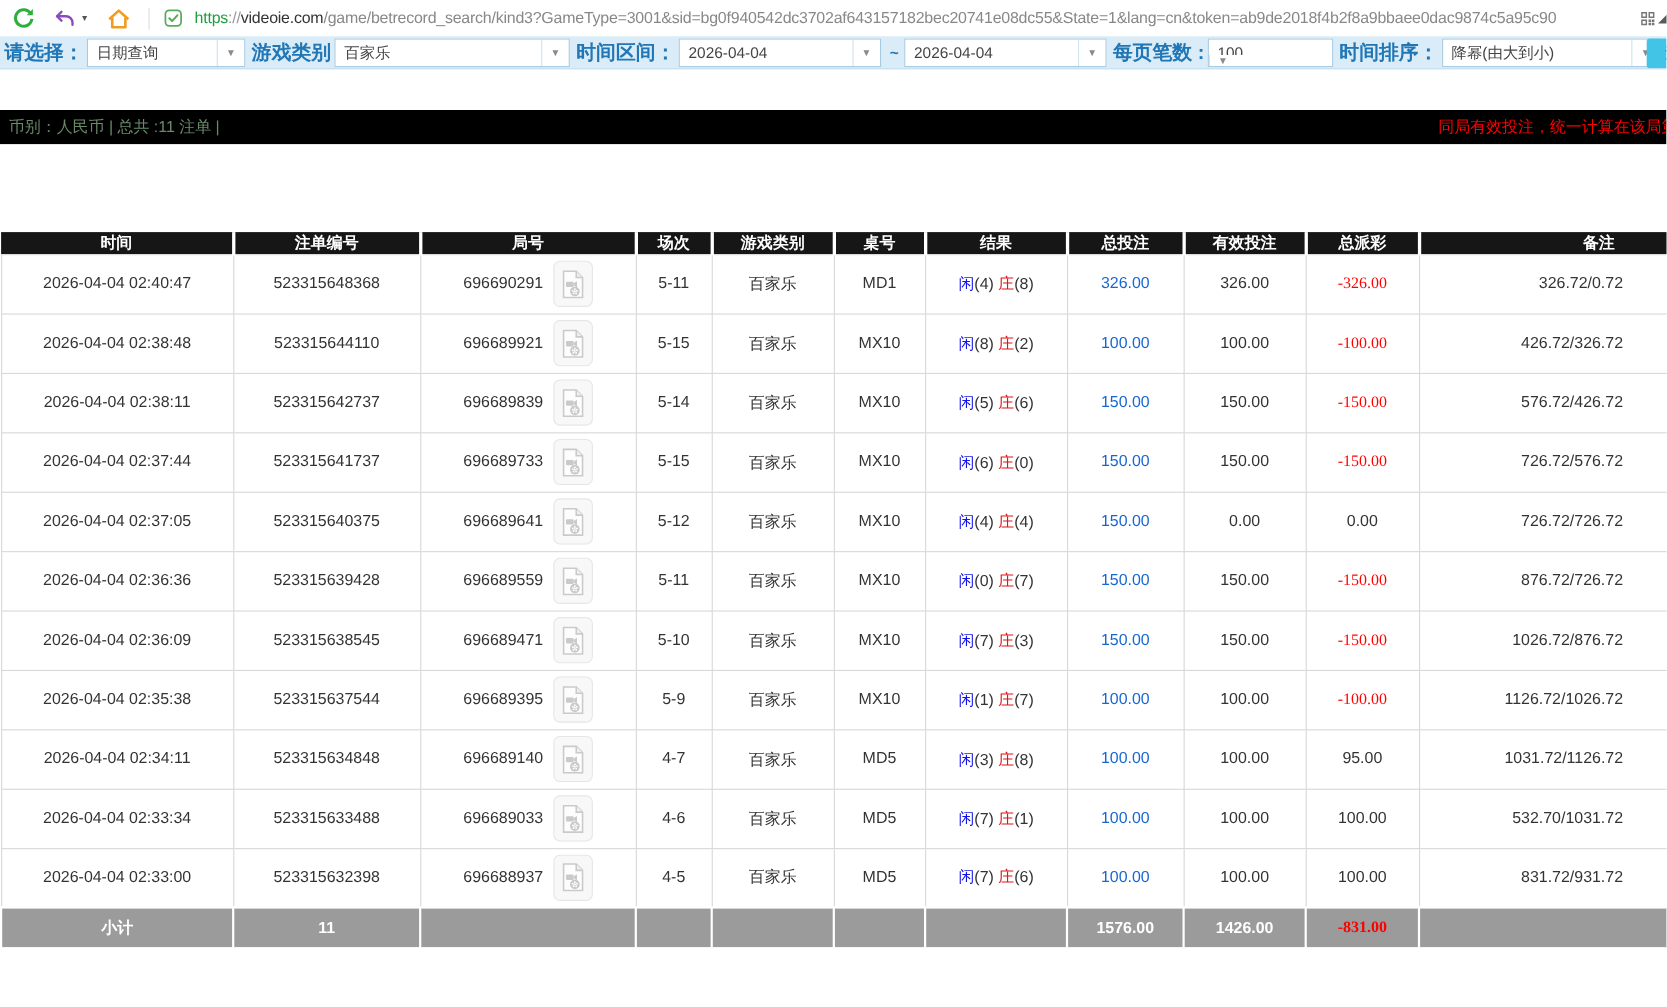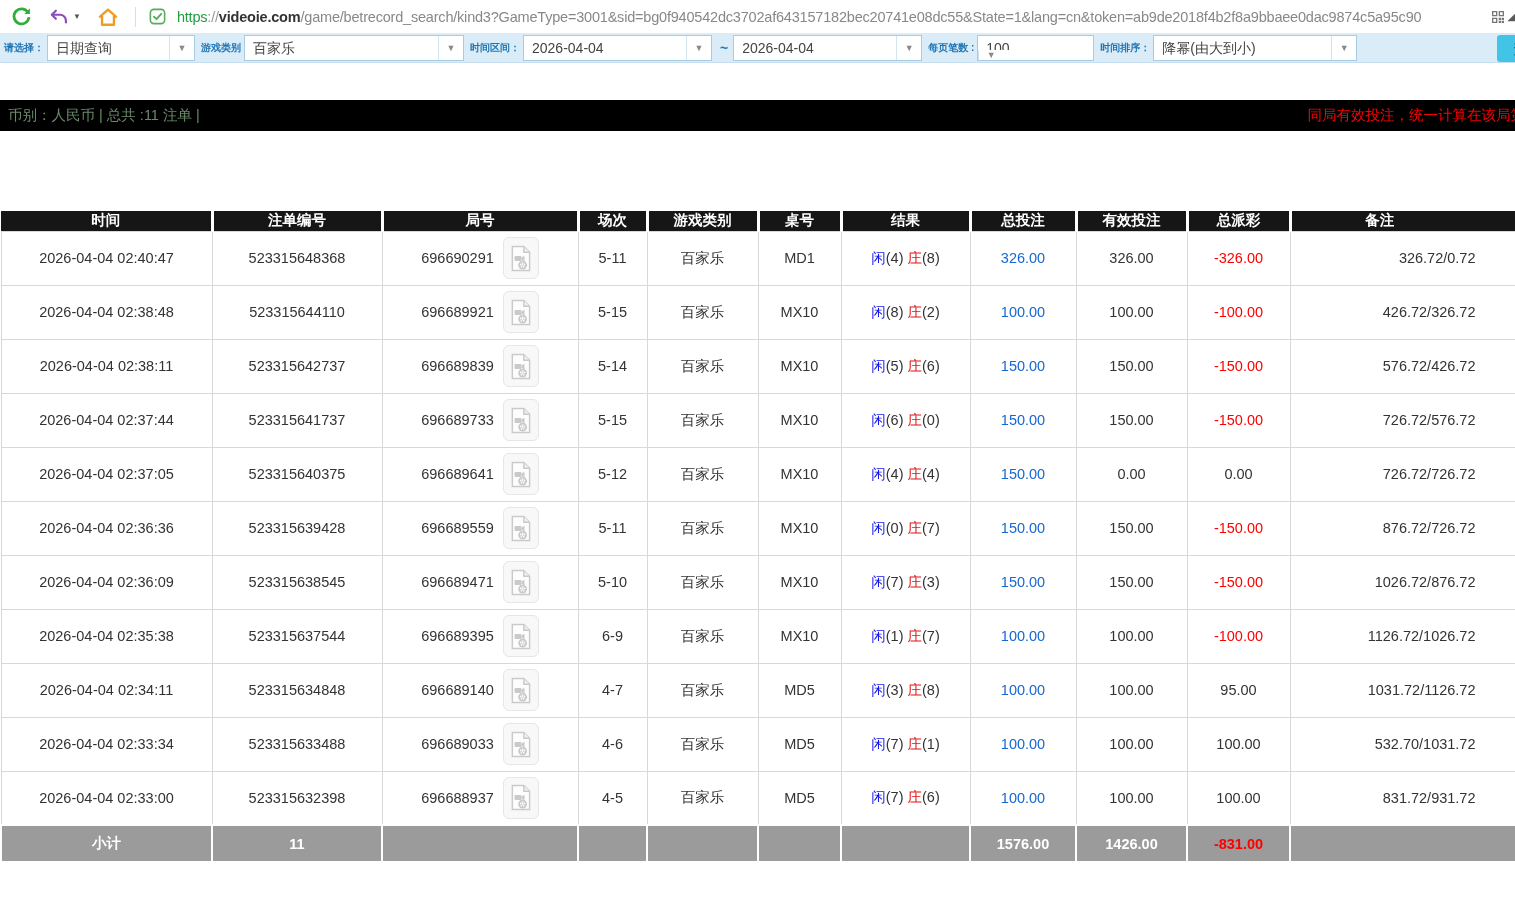--- a/index.html
+++ b/index.html
@@ -9,54 +9,54 @@
   
   .toolbar { height:33px; display:flex; align-items:center; padding:0 8px; background:#fff; position:relative; }
   .tb-icon { display:flex; align-items:center; justify-content:center; width:26px; height:26px; cursor:pointer; }
   .tb-icon + .tb-icon { margin-left:12px; }
   .caret { font-size:8px; color:#555; margin-left:1px; cursor:pointer; }
   .tb-divider { width:1px; height:20px; background:#ddd; margin:0 12px 0 14px; }
   .url-bar { display:flex; align-items:center; flex:1; overflow:hidden; white-space:nowrap; }
   .url-text { font-size:14.5px; margin-left:9px; letter-spacing:-0.2px; }
   .u-https { color:#1e9e3e; }
   .u-sep { color:#999; }
-  .u-domain { color:#333; font-weight:bold; }
+  .u-domain { color:#333; font-weight:normal; }
   .u-path { color:#888; }
   .tb-right { display:flex; align-items:center; margin-left:6px; }
   .corner-clip { position:absolute; right:-7px; top:8px; width:16px; height:16px; color:#555; font-size:14px; }
 
   
   .filterbar { height:30px; background:#d9ecf7; border-bottom:1px solid #c6def0; display:flex; align-items:center;
     padding-left:4px; position:relative; overflow:hidden; }
-  .f-label { color:#2176b5; font-weight:bold; font-size:10px; white-space:nowrap; }
+  .f-label { color:#2176b5; font-weight:bold; font-size:18px; white-space:nowrap; }
   .dd { display:flex; height:26px; background:#fff; border:1px solid #a8cbe2; margin:0 6px 0 3px; cursor:pointer; }
   .dd .val { flex:1; font-size:14px; color:#444; line-height:24px; padding:0 8px; white-space:nowrap; overflow:hidden; }
   .dd .arr { width:25px; border-left:1px solid #cfe3f0; display:flex; align-items:center; justify-content:center;
     color:#8a8a8a; font-size:9px; }
   .tilde { color:#2176b5; font-weight:bold; margin:0 2px; font-size:14px; }
   .search-btn { position:absolute; right:-46px; top:2px; width:64px; height:27px; background:#41c4e6;
     border-radius:3px; color:#0e5f86; font-weight:bold; font-size:15px; text-align:center; line-height:27px; cursor:pointer; }
 
   
   .gap1 { height:37px; }
   .greenbar { height:31px; background:#000000; display:flex; align-items:center; justify-content:space-between;
     padding:0 0 0 8px; overflow:hidden; white-space:nowrap; }
   .gb-left { color:#6a8a6a; font-size:14.5px; }
   .gb-right { color:#ff0000; font-size:14.5px; margin-right:-10px; }
   .gap2 { height:80px; }
 
   
   table { width:1515px; border-collapse:collapse; table-layout:fixed; }
   th { background:#161616; color:#fff; font-size:14.5px; font-weight:bold; height:20px; text-align:center; }
   th + th { border-left:3px solid #fff; }
-  th.col-remark { text-align:center; padding-right:48px;margin-top:18px; }
+  th.col-remark { text-align:right; padding-right:48px;margin-top:18px; }
   tbody td { height:54px; border:1px solid #d8d8d8; text-align:center; font-size:14.5px; color:#333; background:#fff; }
   td.c-remark { text-align:right; padding-right:40px; }
   td.blue { color:#1767d2; }
-  td.red, span.red { color:#ff0000; }
+  td.red, span.red { color:#ff0000;font-family:Liberation Serif, serif; }
   .p-lbl { color:#1414e6; }
   .b-lbl { color:#e01414; }
   .pts { color:#333; }
   .round-wrap { display:inline-flex; align-items:center; gap:9px; }
   .video-btn { display:inline-flex; align-items:center; justify-content:center; width:36px; height:42px;
     background:#f8f8f8; border:1px solid #e6e6e6; border-radius:6px; cursor:pointer; }
   tr.summary td { background:#9b9b9b; border:2px solid #fff; color:#fff; font-weight:bold; height:37px; font-size:14.5px; }
   tr.summary td.red { color:#ff0000; }
 </style>
 </head>
@@ -403,21 +403,21 @@
                 <circle cx="14.2" cy="20.8" r="4.6" fill="#cacaca"></circle>
                 <circle cx="14.2" cy="20.8" r="0.9" fill="#fff"></circle>
                 <circle cx="14.2" cy="18.7" r="0.9" fill="#fff"></circle>
                 <circle cx="12.3" cy="20.2" r="0.9" fill="#fff"></circle>
                 <circle cx="16.1" cy="20.2" r="0.9" fill="#fff"></circle>
                 <circle cx="13" cy="22.6" r="0.9" fill="#fff"></circle>
                 <circle cx="15.4" cy="22.6" r="0.9" fill="#fff"></circle>
               </svg>
             </span>
           </span></td>
-        <td>6-9</td>
+        <td>5-9</td>
         <td>百家乐</td>
         <td>MX10</td>
         <td><span class="p-lbl">闲</span><span class="pts">(1)</span> <span class="b-lbl">庄</span><span class="pts">(7)</span></td>
         <td class="blue">100.00</td>
         <td>100.00</td>
         <td class="red">-100.00</td>
         <td class="c-remark">1126.72/1026.72</td>
       </tr>
       <tr>
         <td>2026-04-04 02:34:11</td>

